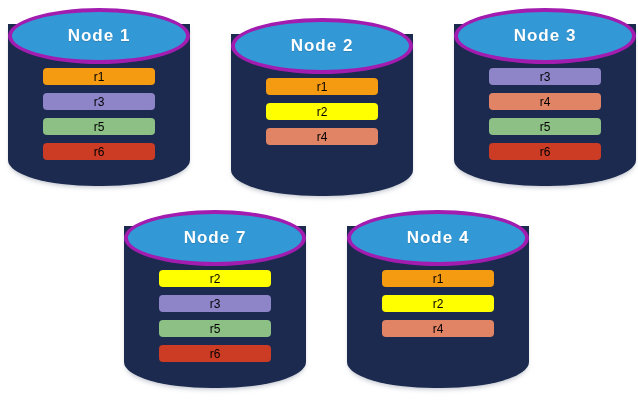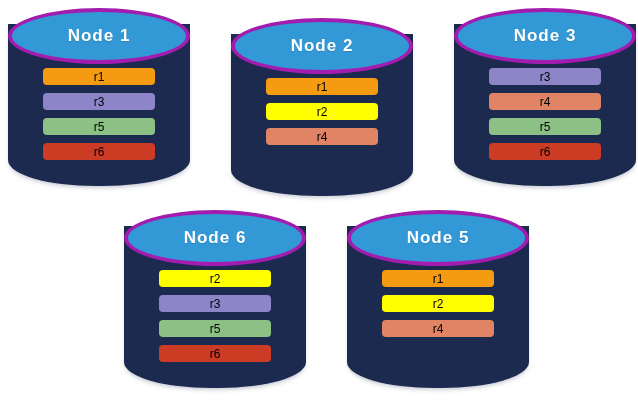--- a/index.html
+++ b/index.html
@@ -154,21 +154,21 @@
         </div>
         <div class="record" style="background: rgb(204, 59, 36);">
           <span>r6</span>
         </div>
       </div>
     </div>
     <div class="node" style="left: 124px; top: 210px; width: 182px; height: 178px;">
       <div class="cyl">
         <div class="cyl-body"></div>
         <div class="cyl-top">
-          <span class="node-label">Node  6</span>
+          <span class="node-label">Node  7</span>
         </div>
       </div>
       <div class="records">
         <div class="record" style="background: rgb(255, 255, 0);">
           <span>r2</span>
         </div>
         <div class="record" style="background: rgb(141, 133, 200);">
           <span>r3</span>
         </div>
         <div class="record" style="background: rgb(141, 192, 133);">
@@ -176,21 +176,21 @@
         </div>
         <div class="record" style="background: rgb(204, 59, 36);">
           <span>r6</span>
         </div>
       </div>
     </div>
     <div class="node" style="left: 347px; top: 210px; width: 182px; height: 178px;">
       <div class="cyl">
         <div class="cyl-body"></div>
         <div class="cyl-top">
-          <span class="node-label">Node  5</span>
+          <span class="node-label">Node  4</span>
         </div>
       </div>
       <div class="records">
         <div class="record" style="background: rgb(245, 155, 18);">
           <span>r1</span>
         </div>
         <div class="record" style="background: rgb(255, 255, 0);">
           <span>r2</span>
         </div>
         <div class="record" style="background: rgb(224, 132, 101);">

